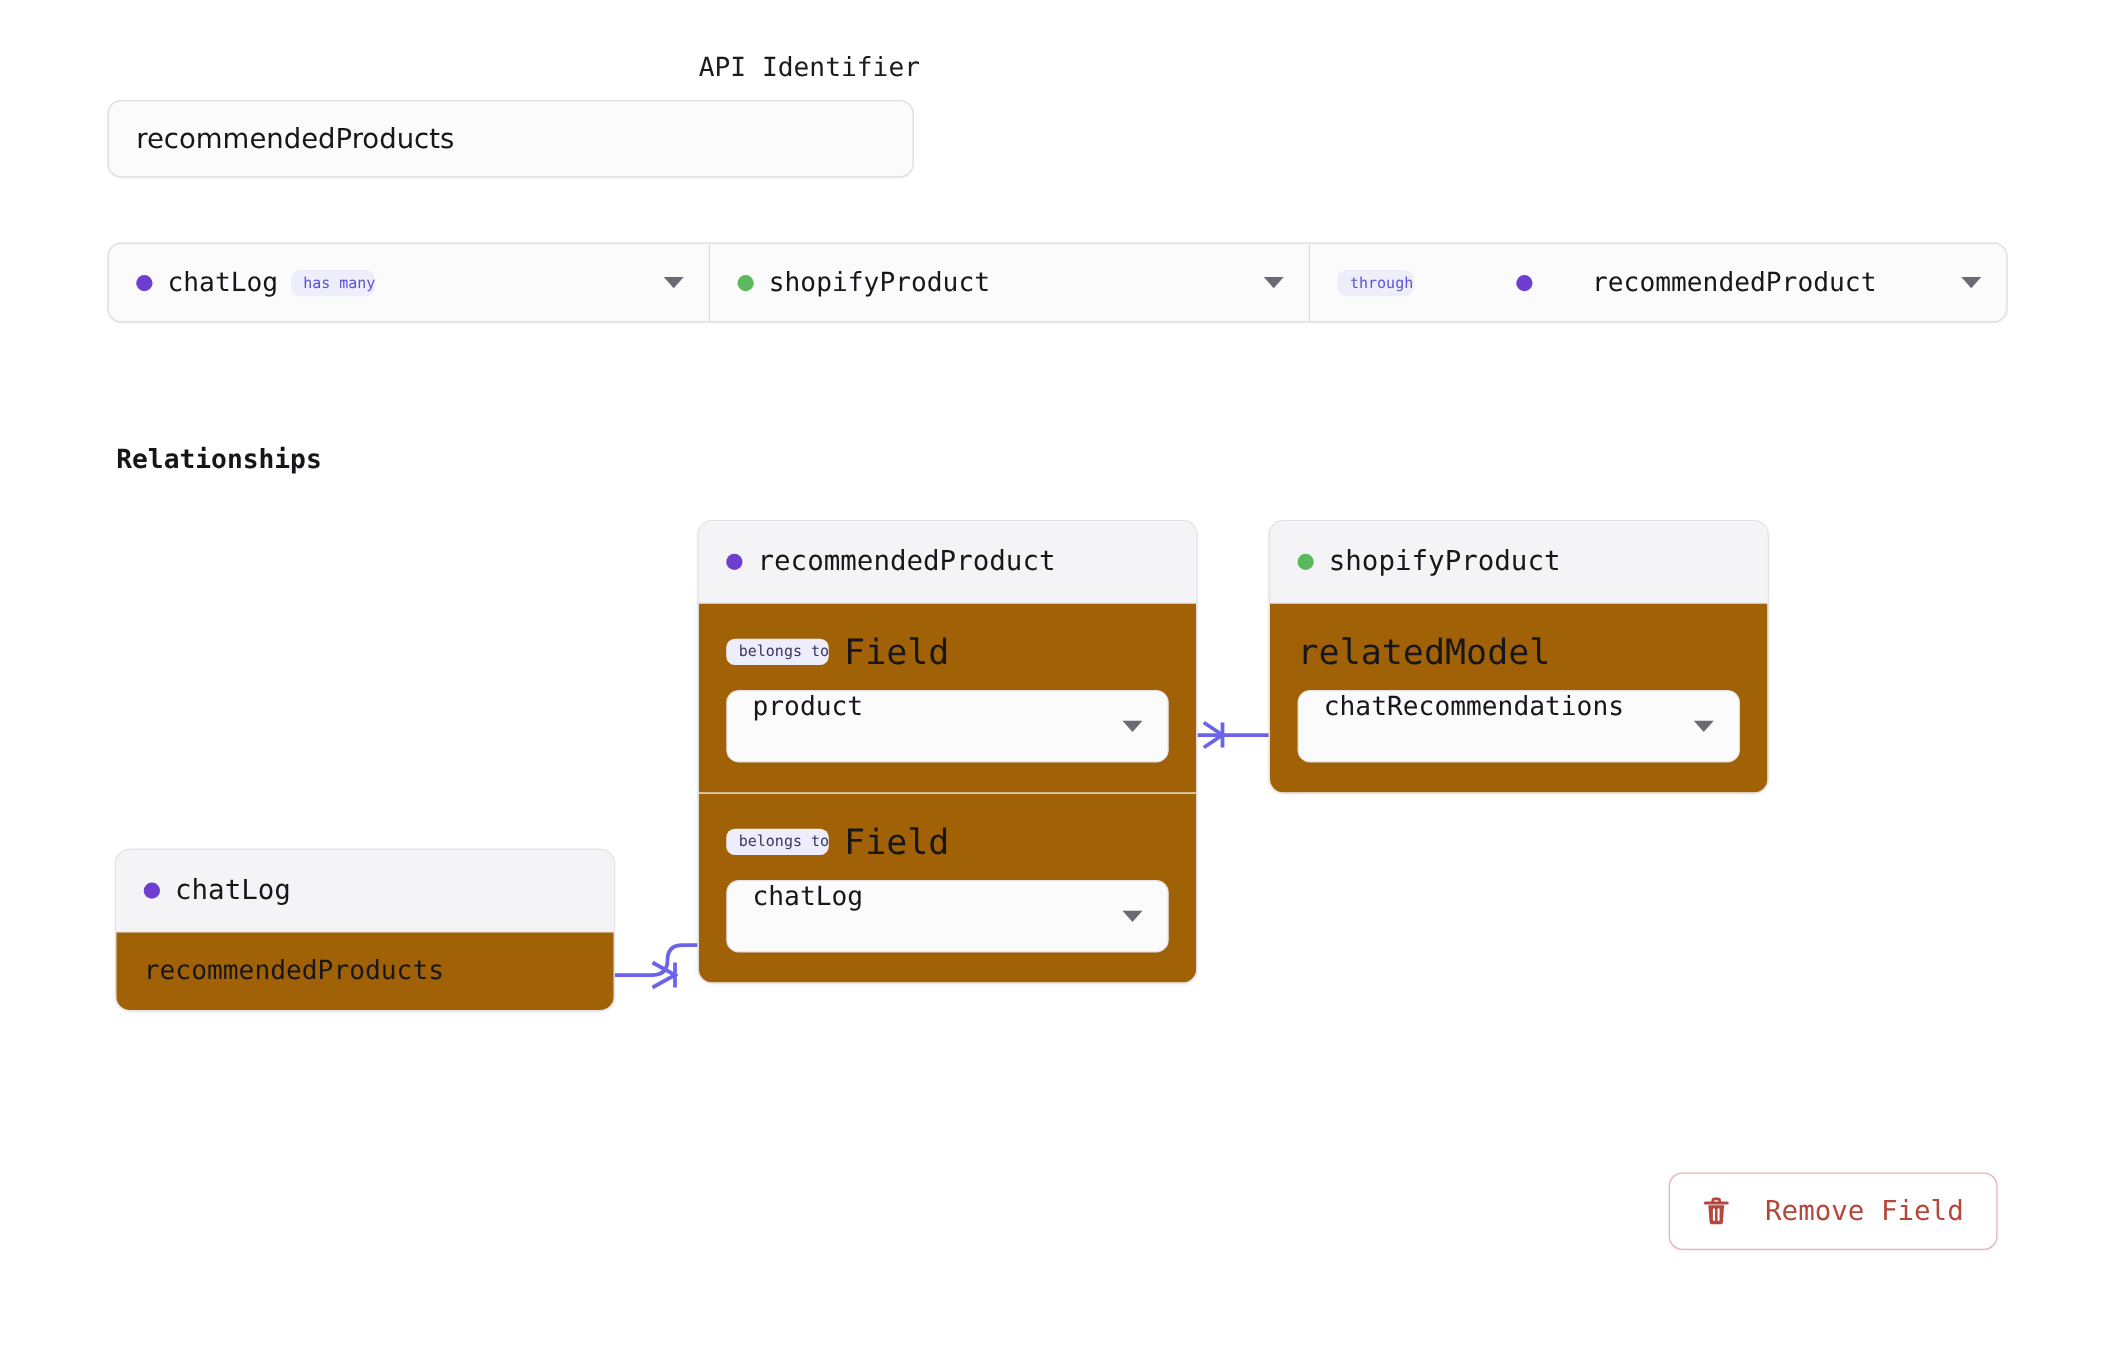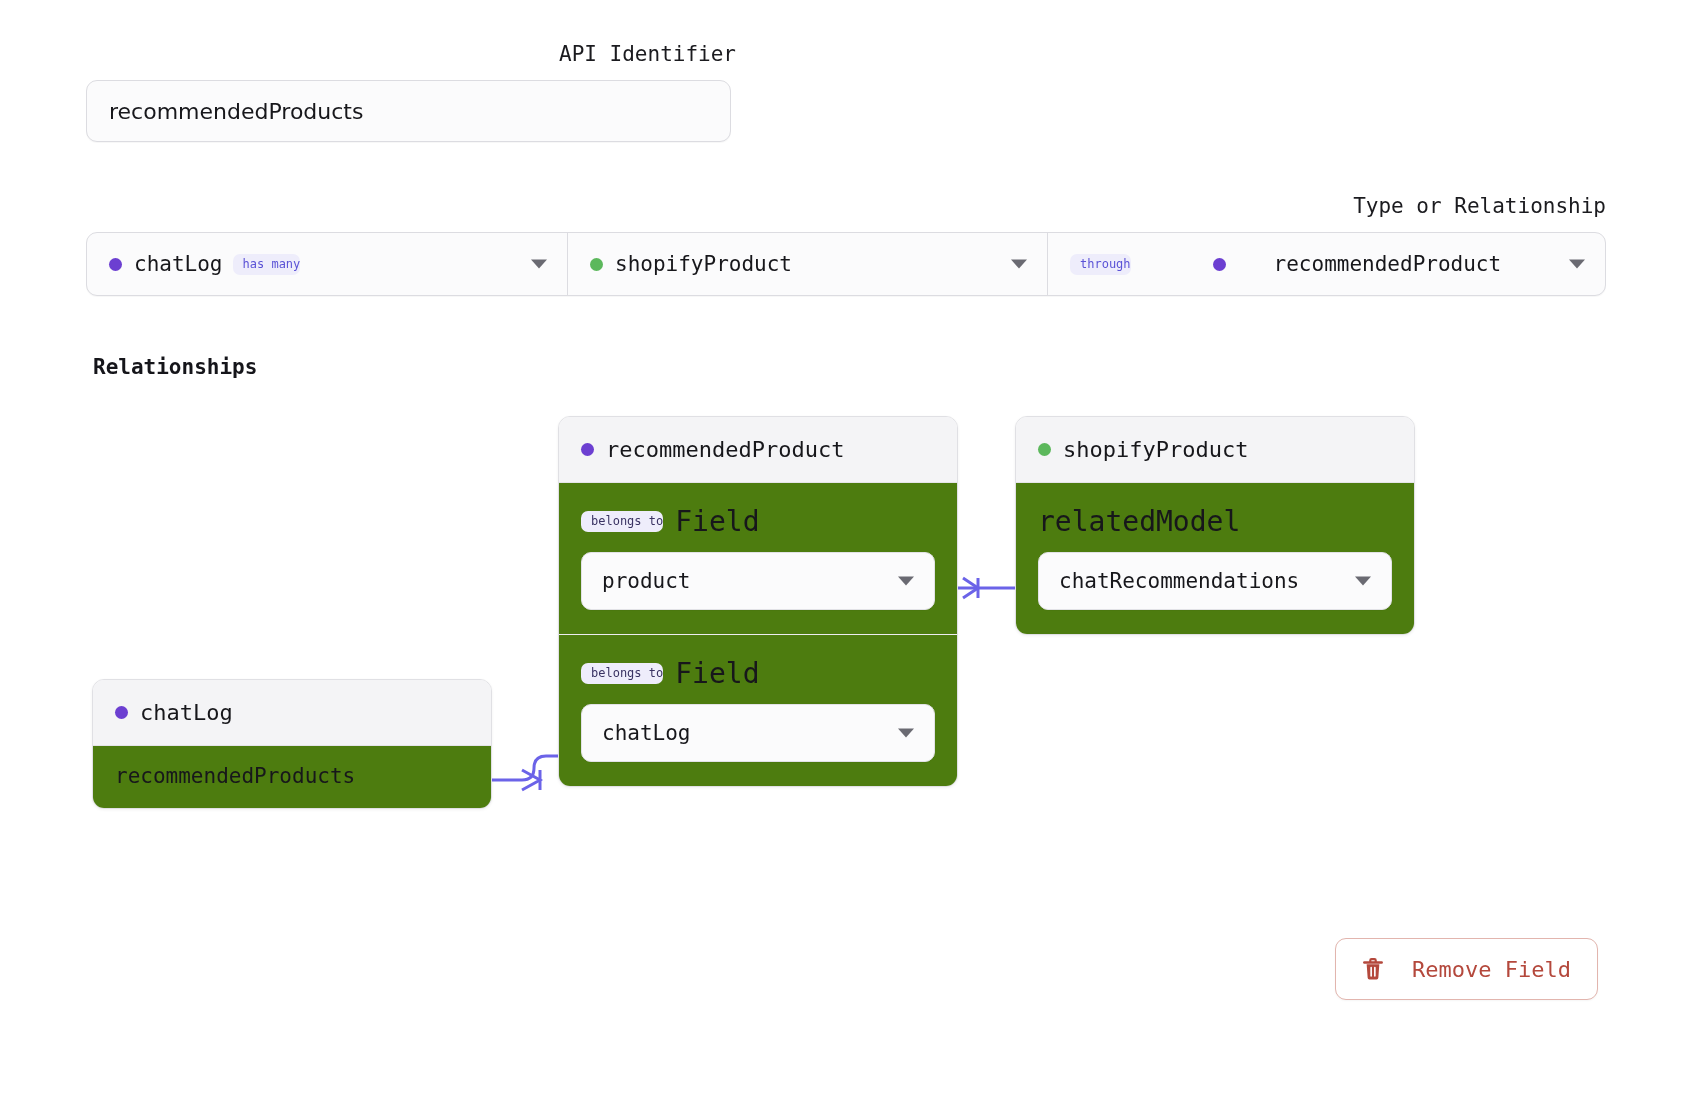--- a/index.html
+++ b/index.html
@@ -167,21 +167,21 @@
     background: #f4f4f6;
     border-bottom: 1px solid #e4e4e8;
     display: flex;
     align-items: center;
     padding: 0 22px;
     height: 66px;
   }
   .card-header .seg-text { font-size: 22px; }
   .card-body {
     padding: 22px 22px 24px 22px;
-    background: #4d7c0f;
+    background: #a16207;
   }
   .card-body + .card-body { border-top: 1px solid #ededf0; }
 
   .row-label {
     display: flex;
     align-items: center;
     margin-bottom: 14px;
   }
   .row-label .badge { margin-right: 12px; }
   .row-label .plain {
@@ -190,21 +190,21 @@
     color: #17171b;
   }
 
   .select {
     position: relative;
     height: 58px;
     border: 1px solid #e2e2e6;
     border-radius: 10px;
     background: #fbfbfc;
     display: flex;
-    align-items: center;
+    align-items: flex-start;
     padding: 0 44px 0 20px;
     font-family: "DejaVu Sans Mono", monospace;
     font-size: 21px;
     color: #17171b;
     cursor: pointer;
     box-shadow: 0 1px 1px rgba(17,17,26,0.03);
   }
 
   
   #card-recommendedproduct { left: 558px; top: 26px;  width: 400px; }
@@ -246,21 +246,20 @@
 <body>
 
 <div class="page">
 
   <div class="api-block">
     <span class="field-label">API Identifier</span>
     <div class="text-input" placeholder="apiIdentifier">recommendedProducts</div>
   </div>
 
   <div class="rel-block">
-    <span class="field-label">Type or Relationship</span>
 
     <div class="segmented">
 
       <div class="seg seg-1">
         <span class="dot purple"></span>
         <span class="seg-text">chatLog</span>
         <span class="gap-8"></span>
         <span class="badge">has many</span>
         <span class="caret"></span>
       </div>

